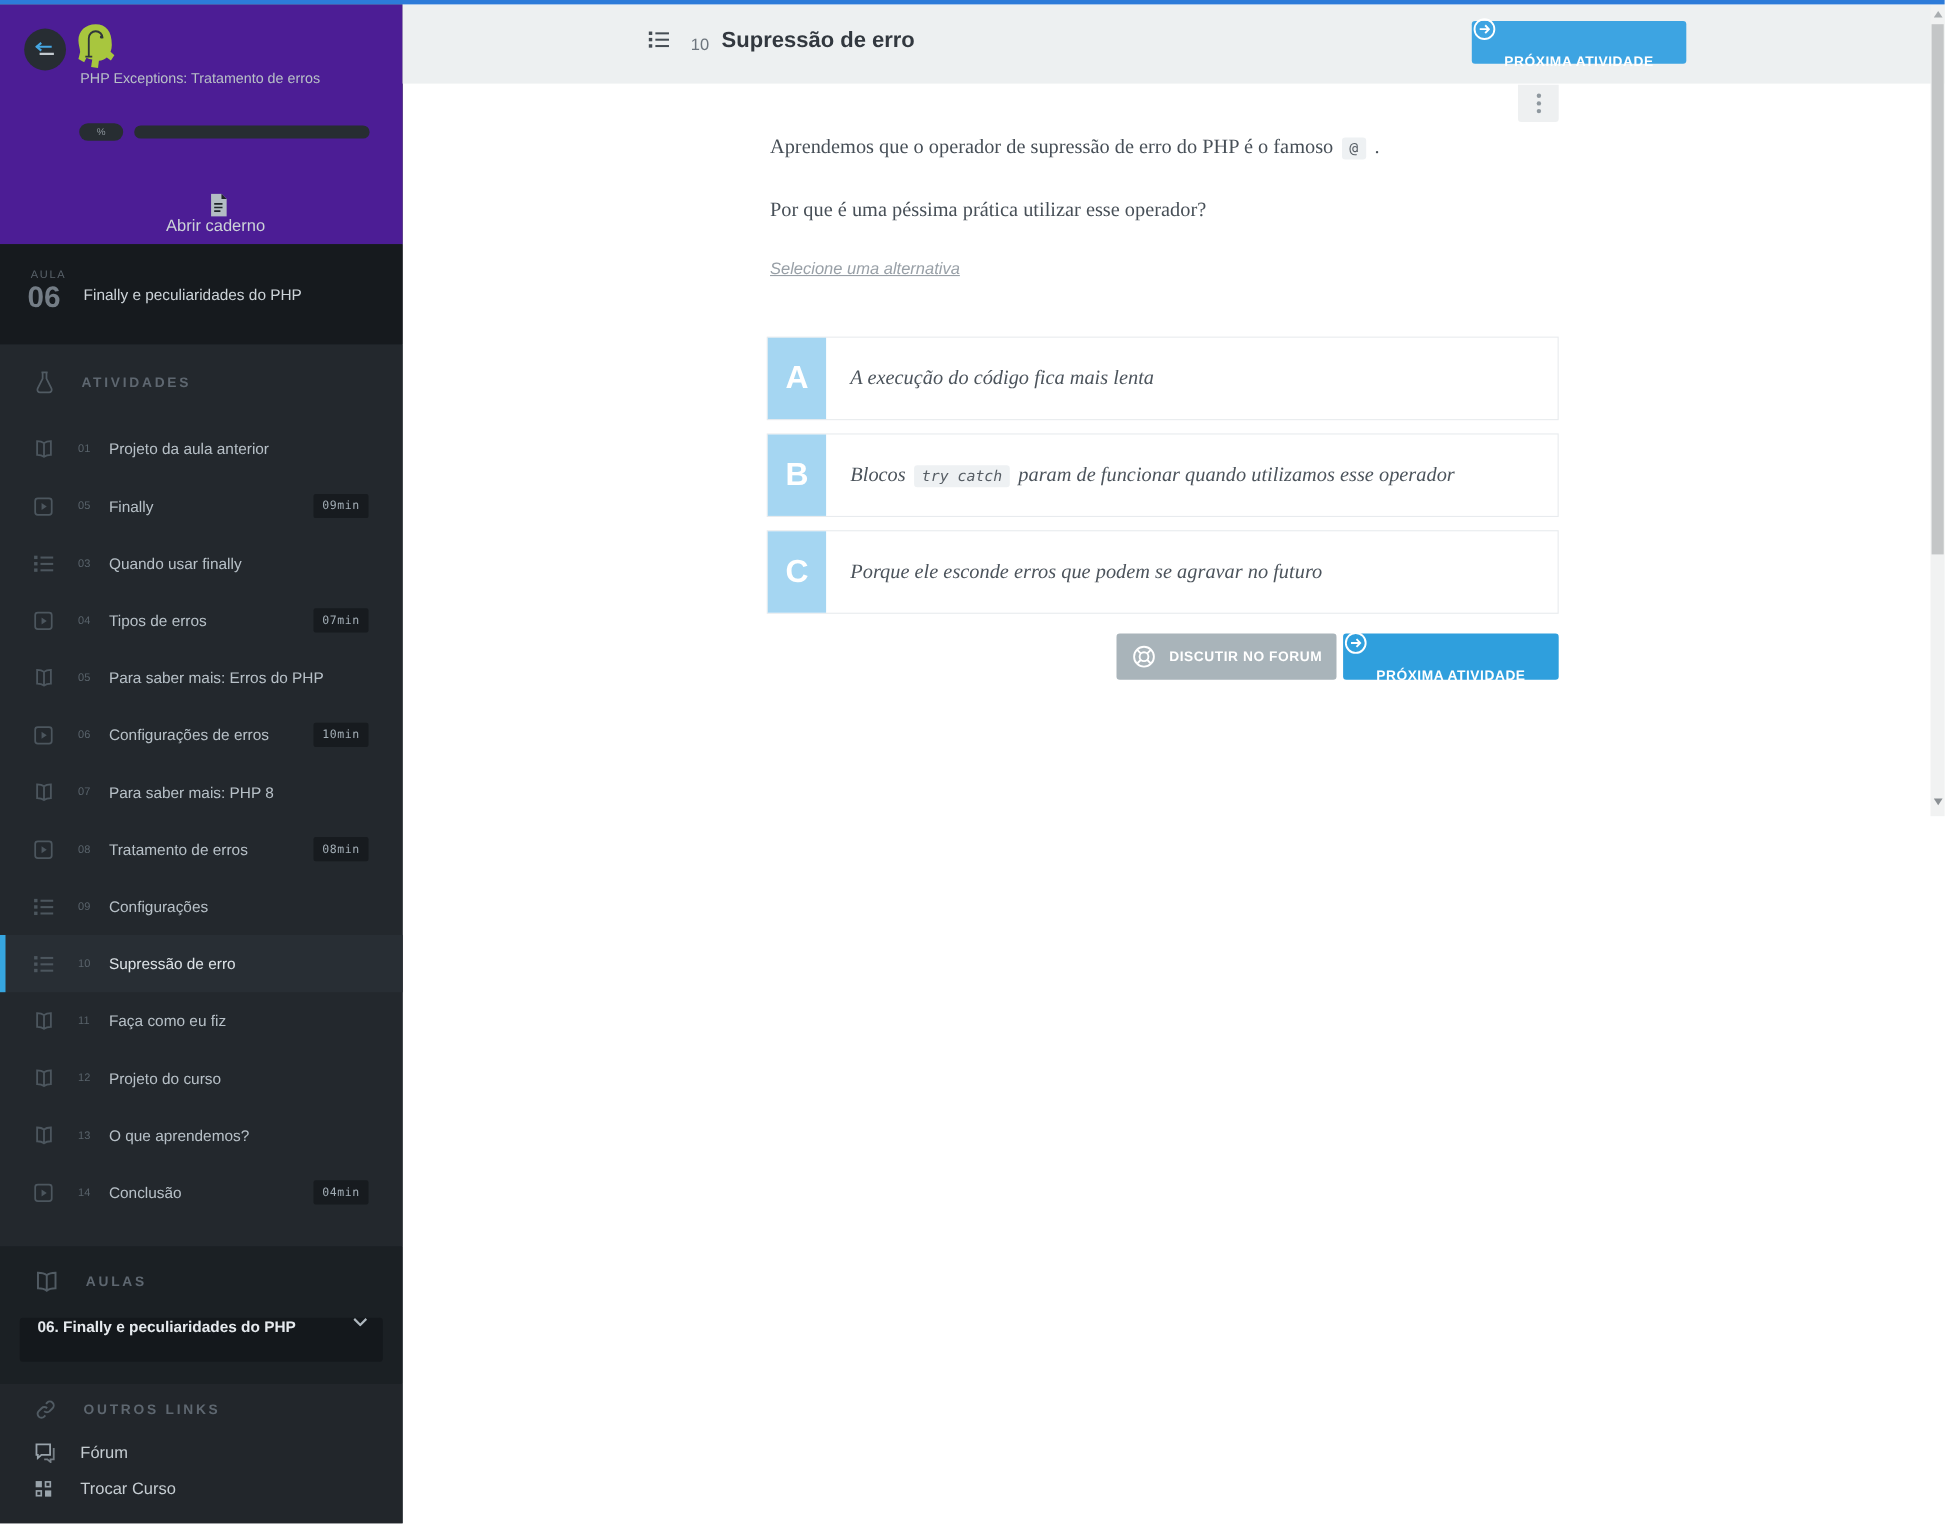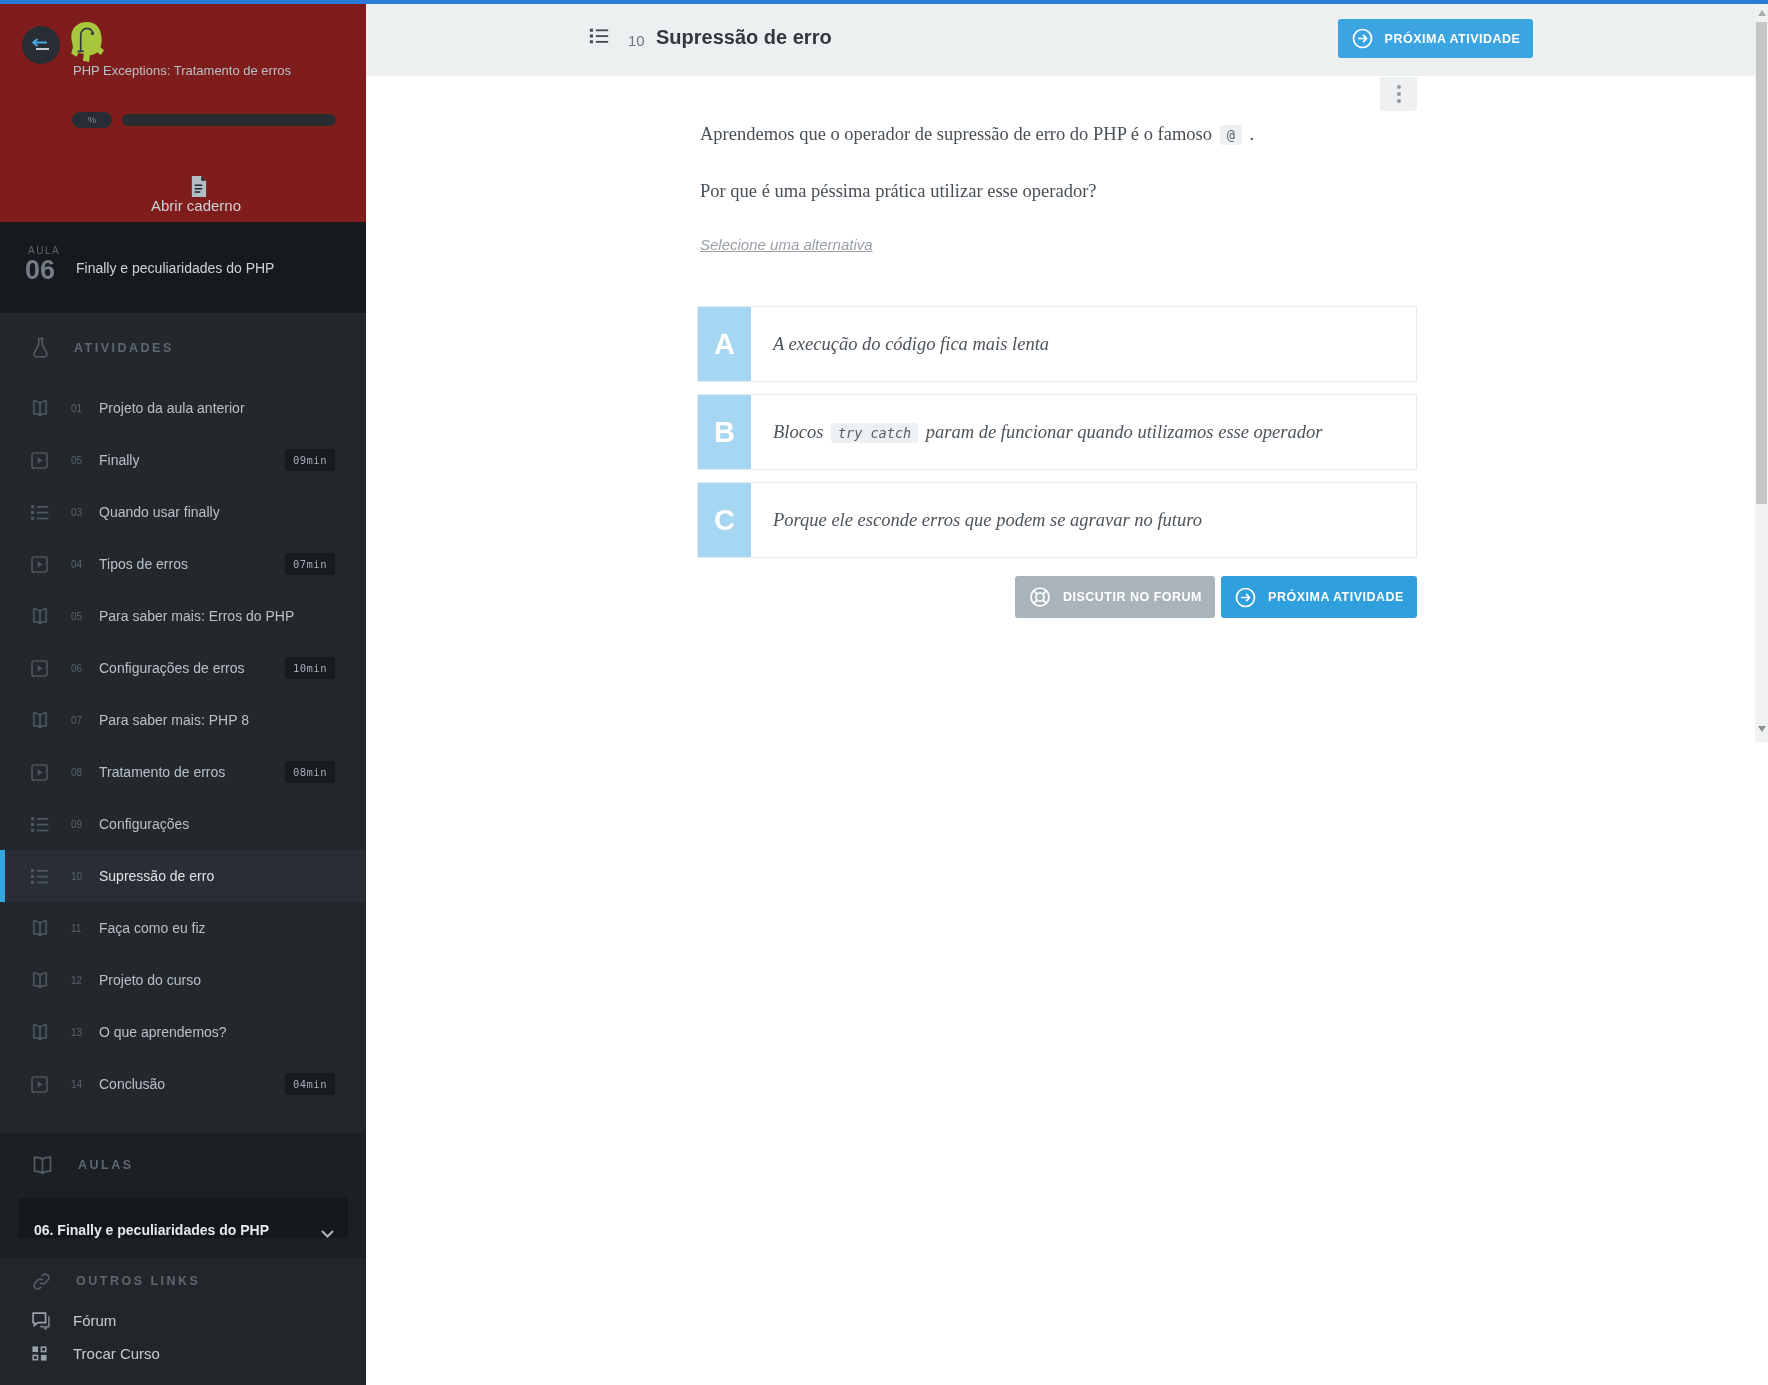--- a/index.html
+++ b/index.html
@@ -4,21 +4,21 @@
 <style>
   * { margin:0; padding:0; box-sizing:border-box; }
   body { font-family:"Liberation Sans", sans-serif; background:#fff; }
   .screen { position:relative; width:1768px; height:1385px; overflow:hidden; background:#fff; }
 
   
   .topbar { position:absolute; left:0; top:0; width:100%; height:4px; background:#2d7bd9; z-index:9; }
 
   
   .sidebar { position:absolute; left:0; top:4px; width:366px; height:1381px; background:#23282d; display:flex; flex-direction:column; }
-  .side-head { position:relative; height:218px; background:#7f1d1d; flex:none; }
+  .side-head { position:relative; height:218px; background:#4c1d95; flex:none; }
   .collapse-btn { position:absolute; left:22px; top:22px; width:38px; height:38px; border-radius:50%; background:#272d33; border:none; display:flex; align-items:center; justify-content:center; cursor:pointer; }
   .logo { position:absolute; left:66px; top:16px; width:42px; height:44px; }
   .course-title { position:absolute; left:73px; top:58px; width:252px; font-size:13px; line-height:17px; color:#b8c0c7; }
   .progress-pill { position:absolute; left:72px; top:108px; width:40px; height:16px; border-radius:8px; background:#272d32; color:#8d969d; font-size:9px; display:flex; align-items:center; justify-content:center; }
   .progress-track { position:absolute; left:122px; top:110px; width:214px; height:12px; border-radius:6px; background:#272d32; }
   .notebook-row { position:absolute; left:0; top:172px; width:100%; height:42px; display:flex; align-items:center; cursor:pointer;flex-direction:column; }
   .notebook-row .nb-icon { margin-left:30px; color:#b3bdc4; display:flex; }
   .notebook-row .nb-label { margin-left:26px; font-size:15px; color:#ccd3d8; }
 
   .lesson-banner { position:relative; height:91px; background:#161a1e; flex:none; }
@@ -33,35 +33,35 @@
   .act { position:relative; display:flex; align-items:center; height:52px; padding-left:30px; cursor:pointer; }
   .act-icon { width:22px; color:#4c565e; display:flex; flex:none; }
   .act-num { margin-left:19px; width:18px; font-size:10px; color:#59636b; flex:none; }
   .act-label { margin-left:10px; font-size:14px; color:#b7c0c7; white-space:nowrap; }
   .act-dur { position:absolute; right:31px; background:#171b1f; color:#a2adb5; font-family:"DejaVu Sans Mono", monospace; font-size:10.5px; padding:5px 8px; border-radius:2px; letter-spacing:0.5px; }
   .act.sel { background:#282e34; border-left:5px solid #36a6e0; padding-left:25px; }
   .act.sel .act-label { color:#dde3e7; }
 
   .aulas-section { position:relative; height:125px; background:#1b2024; flex:none; }
   .aulas-section .section-head { height:64px; }
-  .aula-dropdown { position:absolute; left:18px; top:65px; width:330px; height:40px; background:#14181c; border:none; border-radius:3px; display:flex; align-items:flex-end; padding:0 14px 0 16px; cursor:pointer; }
+  .aula-dropdown { position:absolute; left:18px; top:65px; width:330px; height:40px; background:#14181c; border:none; border-radius:3px; display:flex; align-items:flex-start; padding:0 14px 0 16px; cursor:pointer; }
   .aula-dropdown .dd-label { font-size:14px; font-weight:bold; color:#e6eaee; flex:1; text-align:left; }
 
   .links-section { position:relative; flex:1; background:#22262b; }
   .links-section .section-head { height:46px; }
   .link-item { display:flex; align-items:center; height:33px; padding-left:31px; cursor:pointer; }
   .link-icon { width:22px; color:#99a3ab; display:flex; flex:none; }
   .link-label { margin-left:20px; font-size:15px; color:#c6cdd2; }
 
   
   .header-bar { position:absolute; left:366px; top:4px; right:0; height:72px; background:#edf0f1; }
   .hdr-list-icon { position:absolute; left:222px; top:21px; color:#454d54; }
   .hdr-index { position:absolute; left:262px; top:28px; font-size:15px; color:#6d757d; }
   .hdr-title { position:absolute; left:290px; top:22px; font-size:20px; font-weight:bold; color:#32383f; }
-  .btn-blue { display:flex; align-items:center; justify-content:center; gap:11px; background:#3da4e2; color:#fff; border:none; border-radius:3px; font-family:"Liberation Sans",sans-serif; font-weight:bold; font-size:12.5px; letter-spacing:0.5px; cursor:pointer; }
+  .btn-blue { display:flex; justify-content:center; gap:11px; background:#3da4e2; color:#fff; border:none; border-radius:3px; font-family:"Liberation Sans",sans-serif; font-weight:bold; font-size:12.5px; letter-spacing:0.5px; cursor:pointer;flex-direction:column; }
   .hdr-next { position:absolute; left:972px; top:15px; width:195px; height:39px; }
   .kebab { position:absolute; left:1380px; top:77px; width:37px; height:34px; background:#eef0f1; border:none; border-radius:0 0 3px 3px; display:flex; flex-direction:column; align-items:center; justify-content:center; gap:3px; cursor:pointer; }
   .kebab i { width:4px; height:4px; border-radius:50%; background:#8f989f; }
 
   .serif { font-family:"Liberation Serif","DejaVu Serif",serif; }
   .q1 { position:absolute; left:700px; top:124px; font-size:18.5px; color:#474f57; }
   .q2 { position:absolute; left:700px; top:181px; font-size:18.5px; color:#474f57; }
   .instruction { position:absolute; left:700px; top:236px; font-style:italic; font-size:15px; color:#99a0a7;text-decoration:underline; }
   .inline-code { background:#eef1f3; border-radius:3px; padding:2px 7px; margin:0 3px; font-family:"DejaVu Sans Mono",monospace; font-size:13.5px; color:#565d64; }
 

